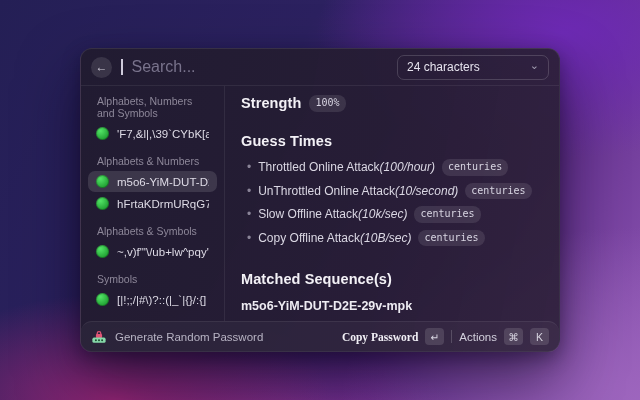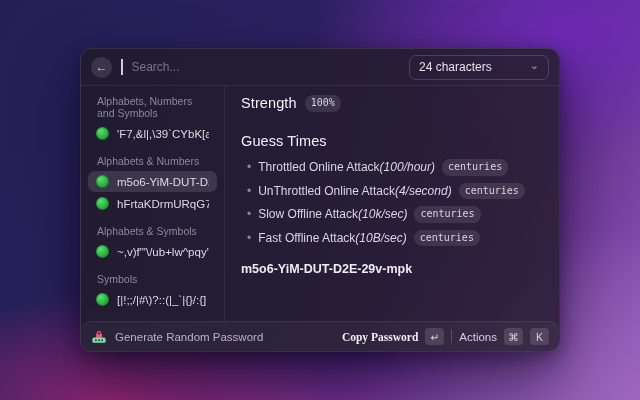--- a/index.html
+++ b/index.html
@@ -26,44 +26,44 @@
   }
 
   
   .topbar { height: 37px; flex: none; display: flex; align-items: center; gap: 9px;
     padding: 0 10px; border-bottom: 1px solid rgba(255,255,255,0.07); }
   .back-btn { width: 21px; height: 21px; border-radius: 50%; background: rgba(255,255,255,0.11);
     display: flex; align-items: center; justify-content: center; font-size: 12px; color: #d4d1dd;
     flex: none; cursor: default; }
   .caret { width: 1.5px; height: 16px; background: #cfcbdc; flex: none; }
   .search { flex: 1; background: transparent; border: none; outline: none; color: #ece9f2;
-    font-size: 12px; font-family: "Liberation Sans", sans-serif; min-width: 0; }
+    font-size: 16px; font-family: "Liberation Sans", sans-serif; min-width: 0; }
   .search::placeholder { color: #79738c; }
-  .dropdown { flex: none; width: 140px; height: 25px; border: 1px solid rgba(255,255,255,0.16);
+  .dropdown { flex: none; width: 152px; height: 25px; border: 1px solid rgba(255,255,255,0.16);
     border-radius: 7px; display: flex; align-items: center; justify-content: space-between;
     padding: 0 9px; font-size: 12px; color: #e6e3ee; }
   .chev { font-size: 11px; color: #a39eb2; line-height: 1; transform: translateY(-2px); }
 
   
   .main { flex: 1; display: flex; min-height: 0; }
   .sidebar { width: 144px; flex: none; border-right: 1px solid rgba(255,255,255,0.07);
     padding: 2px 0 0; overflow: hidden; }
   .group-label { font-size: 10.5px; color: #8d8799; padding: 0 16px; margin: 11px 0 4px; }
   .group:first-child .group-label { margin-top: 7px; }
   .item { margin: 1px 7px; padding: 4px 8px; border-radius: 7px; display: flex; align-items: center;
     gap: 8px; font-size: 11.5px; color: #dedbe6; white-space: nowrap; overflow: hidden; }
   .item.selected { background: rgba(255,255,255,0.12); }
   .dot { width: 13px; height: 13px; border-radius: 50%; flex: none;
     background: radial-gradient(circle at 35% 30%, #53e567, #1f9e31 75%);
     box-shadow: inset 0 0 0 1px rgba(0,0,0,0.25); }
   .pw { overflow: hidden; text-overflow: clip; }
 
   .detail { flex: 1; padding: 9px 16px; overflow: hidden; }
   .h-row { display: flex; align-items: center; gap: 8px; }
-  .h1 { font-size: 14.5px; font-weight: 400; color: #f3f1f6; letter-spacing: 0.1px; }
+  .h1 { font-size: 14.5px; font-weight: 700; color: #f3f1f6; letter-spacing: 0.1px; }
   .badge { font-family: "DejaVu Sans Mono", monospace; font-size: 10px;
     background: rgba(255,255,255,0.10); color: #d8d5e2; padding: 2px 6px; border-radius: 8px;
     line-height: 1.25; white-space: nowrap; }
   .section-gap { margin-top: 21px; }
   .bullets { margin-top: 7px; }
   .bullet-row { display: flex; align-items: center; gap: 7px; padding: 3.5px 0; font-size: 12px;
     color: #dad7e3; }
   .bullet-dot { color: #8a8498; font-size: 12px; flex: none; padding-left: 6px; }
   .rate { font-style: italic; }
   .m-pass { font-weight: 700; font-size: 12.5px; color: #edebf2; margin-top: 12px; }
@@ -147,35 +147,38 @@
         <span class="h1">Guess Times</span>
       </div>
       <div class="bullets">
         <div class="bullet-row">
           <span class="bullet-dot">•</span>
           <span><span>Throttled Online Attack</span><span class="rate">(100/hour)</span></span>
           <span class="badge">centuries</span>
         </div>
         <div class="bullet-row">
           <span class="bullet-dot">•</span>
-          <span><span>UnThrottled Online Attack</span><span class="rate">(4/second)</span></span>
+          <span><span>UnThrottled Online Attack</span><span class="rate">(10/second)</span></span>
           <span class="badge">centuries</span>
         </div>
         <div class="bullet-row">
           <span class="bullet-dot">•</span>
           <span><span>Slow Offline Attack</span><span class="rate">(10k/sec)</span></span>
           <span class="badge">centuries</span>
         </div>
         <div class="bullet-row">
           <span class="bullet-dot">•</span>
-          <span><span>Fast Offline Attack</span><span class="rate">(10B/sec)</span></span>
-          <span class="badge">centuries</span>
-        </div>
-      </div>
-
+          <span><span>Copy Offline Attack</span><span class="rate">(10B/sec)</span></span>
+          <span class="badge">centuries</span>
+        </div>
+      </div>
+
+      <div class="h-row section-gap">
+        <span class="h1">Matched Sequence(s)</span>
+      </div>
       <div class="m-pass">m5o6-YiM-DUT-D2E-29v-mpk</div>
       <div class="bullets">
         <div class="bullet-row">
           
           
           
         </div>
 
       </div>
     </div>

